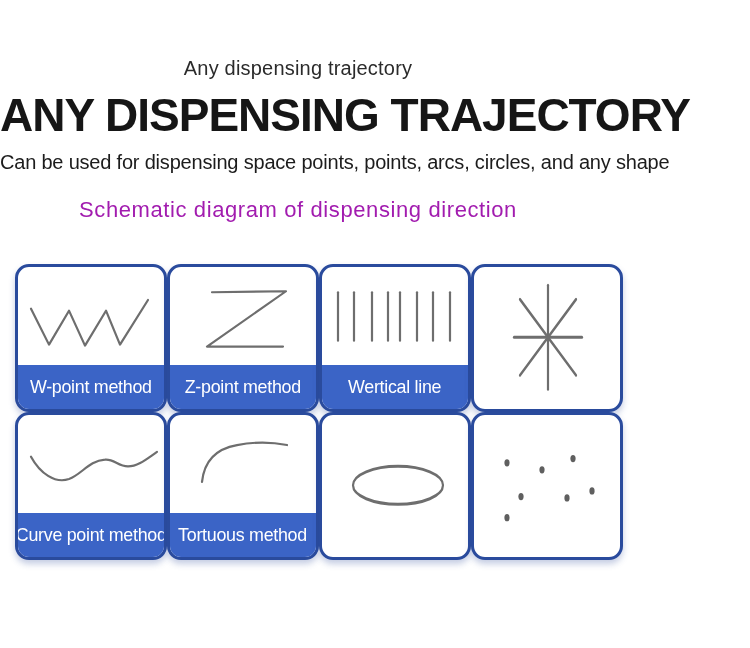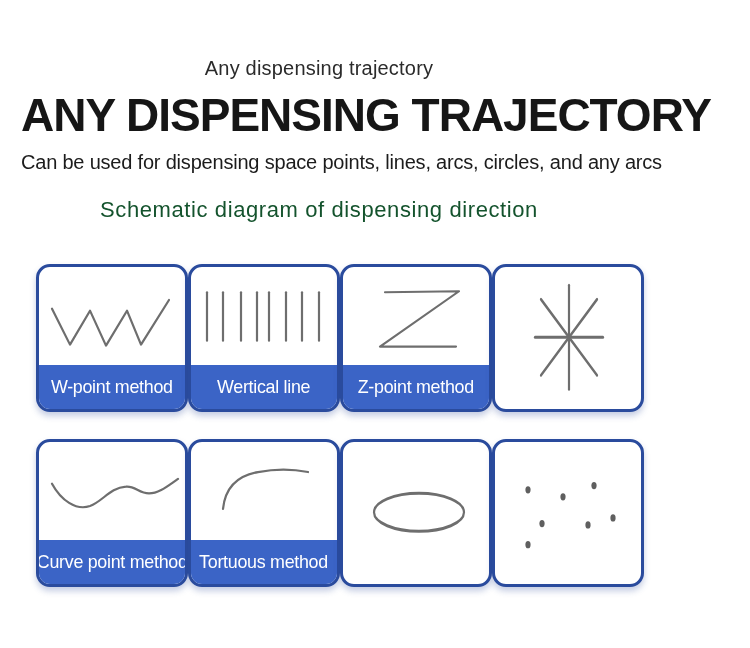--- a/index.html
+++ b/index.html
@@ -8,21 +8,21 @@
     --footer-text:#ffffff;
     --stroke:#6e6e6e;
     --heading-text:#161616;
   }
   *{margin:0;padding:0;box-sizing:border-box;}
   html,body{background:#ffffff;}
   body{
     width:750px;height:648px;overflow:hidden;
     font-family:"Liberation Sans", sans-serif;
   }
-  .page{width:596px;height:648px;background:#fff;margin-left:21px;}
+  .page{width:596px;height:648px;background:#fff;}
 
   .header{text-align:center;}
   .kicker{
     padding-top:58px;
     font-size:20px;line-height:1.05;
     color:#2b2b2b;letter-spacing:0.2px;
   }
   .main-title{
     margin-top:13px;
     font-size:46px;line-height:1.02;
@@ -30,30 +30,29 @@
     letter-spacing:-1px;white-space:nowrap;
   }
   .subtitle{
     margin-top:13px;
     font-size:20px;line-height:1.05;
     color:#1c1c1c;letter-spacing:-0.2px;white-space:nowrap;
   }
   .section-title{
     margin-top:25px;
     font-size:22px;line-height:1.05;
-    color:#14532d;letter-spacing:0.6px;
+    color:#a21caf;letter-spacing:0.6px;
   }
 
   .grid{
     margin-top:43px;
     padding:0 13px 0 15px;
     display:grid;
     grid-template-columns:repeat(4,152px);
     justify-content:space-between;
-    row-gap:27px;
   }
   .card{
     width:152px;height:148px;
     border:3px solid var(--card-border);
     border-radius:14px;
     overflow:hidden;
     background:#fff;
     display:flex;flex-direction:column;
     box-shadow:0 4px 6px rgba(45,75,155,0.28);
   }
@@ -74,63 +73,63 @@
   .icon-dot{fill:#5f5f5f;}
 </style>
 </head>
 <body>
 
 <div class="page">
 
   <div class="header">
     <div class="kicker">Any dispensing trajectory</div>
     <h1 class="main-title">ANY DISPENSING TRAJECTORY</h1>
-    <div class="subtitle">Can be used for dispensing space points, lines, arcs, circles, and any arcs</div>
+    <div class="subtitle">Can be used for dispensing space points, points, arcs, circles, and any shape</div>
     <div class="section-title">Schematic diagram of dispensing direction</div>
   </div>
 
   <div class="grid">
 
     <div class="card">
       <div class="card-body">
         <svg viewBox="0 0 146 101" preserveAspectRatio="none">
           <polyline class="icon-line" points="13,43 31,80 51,45 67,81 88,45 102,80 130,34"></polyline>
         </svg>
       </div>
       <div class="card-footer">
         <span>W-point method</span>
       </div>
     </div>
 
     <div class="card">
       <div class="card-body">
         <svg viewBox="0 0 146 101" preserveAspectRatio="none">
+          <polyline class="icon-line" points="42,26 116,25 37,82 113,82"></polyline>
+        </svg>
+      </div>
+      <div class="card-footer">
+        <span>Z-point method</span>
+      </div>
+    </div>
+
+    <div class="card">
+      <div class="card-body">
+        <svg viewBox="0 0 146 101" preserveAspectRatio="none">
           <line class="icon-line" x1="16" y1="26" x2="16" y2="76"></line>
           <line class="icon-line" x1="32" y1="26" x2="32" y2="76"></line>
           <line class="icon-line" x1="50" y1="26" x2="50" y2="76"></line>
           <line class="icon-line" x1="66" y1="26" x2="66" y2="76"></line>
           <line class="icon-line" x1="78" y1="26" x2="78" y2="76"></line>
           <line class="icon-line" x1="95" y1="26" x2="95" y2="76"></line>
           <line class="icon-line" x1="111" y1="26" x2="111" y2="76"></line>
           <line class="icon-line" x1="128" y1="26" x2="128" y2="76"></line>
         </svg>
       </div>
       <div class="card-footer">
         <span>Wertical line</span>
-      </div>
-    </div>
-
-    <div class="card">
-      <div class="card-body">
-        <svg viewBox="0 0 146 101" preserveAspectRatio="none">
-          <polyline class="icon-line" points="42,26 116,25 37,82 113,82"></polyline>
-        </svg>
-      </div>
-      <div class="card-footer">
-        <span>Z-point method</span>
       </div>
     </div>
 
     <div class="card">
       <div class="card-body">
         <svg viewBox="0 0 146 101" preserveAspectRatio="none">
           <line class="icon-line" x1="74" y1="13" x2="74" y2="87"></line>
           <line class="icon-line" x1="40" y1="50" x2="108" y2="50"></line>
           <line class="icon-line" x1="46" y1="23" x2="102" y2="77"></line>
           <line class="icon-line" x1="102" y1="23" x2="46" y2="77"></line>

